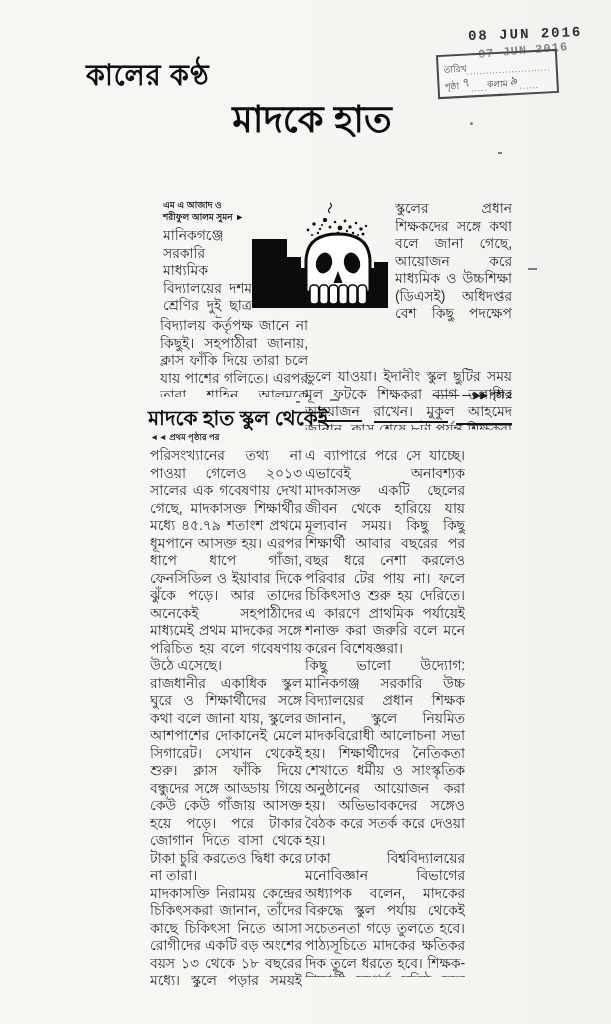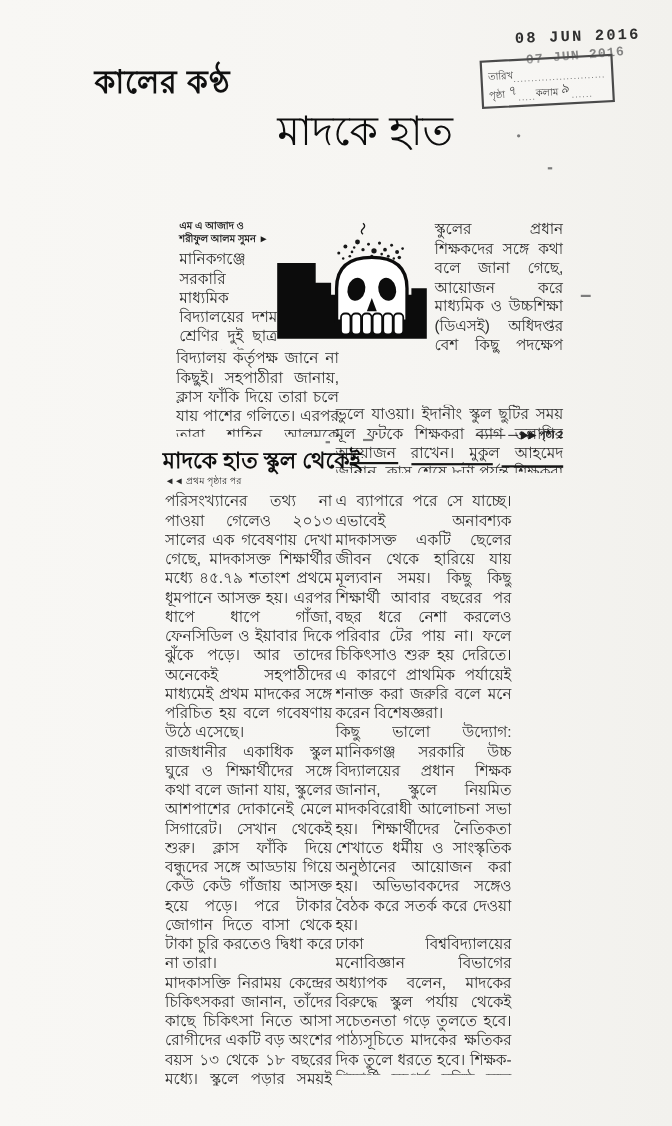--- a/index.html
+++ b/index.html
@@ -39,22 +39,22 @@
     font-size:9px;color:#3a3a3a;box-sizing:border-box;padding:4px 4px 2px 5px;
   }
   .stamp-row{display:flex;align-items:flex-end;height:17px;white-space:nowrap;overflow:hidden;}
   .stamp-row .dots{color:#6a6a6a;letter-spacing:1px;font-size:8px;}
   .hand{
     font-style:italic;font-size:12px;color:#444;
     transform:rotate(-10deg);display:inline-block;margin:0 2px;
   }
   
   .headline{
-    position:absolute;left:232px;top:100px;width:200px;
-    text-align:center;font-size:37px;font-weight:normal;line-height:1.06;
+    position:absolute;left:212px;top:100px;width:200px;
+    text-align:center;font-size:37px;font-weight:bold;line-height:1.06;
     color:#0d0d0d;letter-spacing:0px;
   }
   
   .byline{
     position:absolute;left:163px;top:200px;width:110px;
     font-size:9px;font-weight:bold;line-height:1.3;color:#1c1c1c;
     white-space:pre-line;
   }
   .col{
     position:absolute;
@@ -75,21 +75,21 @@
   .jump-header{
     position:absolute;left:148px;top:403px;
     font-size:20px;font-weight:bold;color:#0e0e0e;white-space:nowrap;
   }
   .rule-dash{position:absolute;height:2px;background:#161616;}
   .dash-1{left:318px;top:420px;width:44px;}
   .dash-2{left:374px;top:421px;width:74px;}
   .dash-3{left:456px;top:423px;width:56px;}
   .continued-note{
     position:absolute;left:150px;top:431px;
-    font-size:8.5px;font-weight:normal;color:#2a2a2a;white-space:nowrap;text-align:center;
+    font-size:8.5px;font-weight:bold;color:#2a2a2a;white-space:nowrap;text-align:center;
   }
   .col-body-left {left:150px;top:447px;width:152px;height:540px;}
   .col-body-right{left:305px;top:447px;width:160px;height:530px;}
   
   .noise{position:absolute;background:#7c7c7c;}
   .n1{left:528px;top:268px;width:9px;height:2px;}
   .n2{left:330px;top:399px;width:9px;height:2px;}
   .n3{left:296px;top:401px;width:4px;height:2px;}
   .n4{left:470px;top:122px;width:3px;height:3px;border-radius:50%;}
   .n5{left:498px;top:152px;width:4px;height:2px;}

